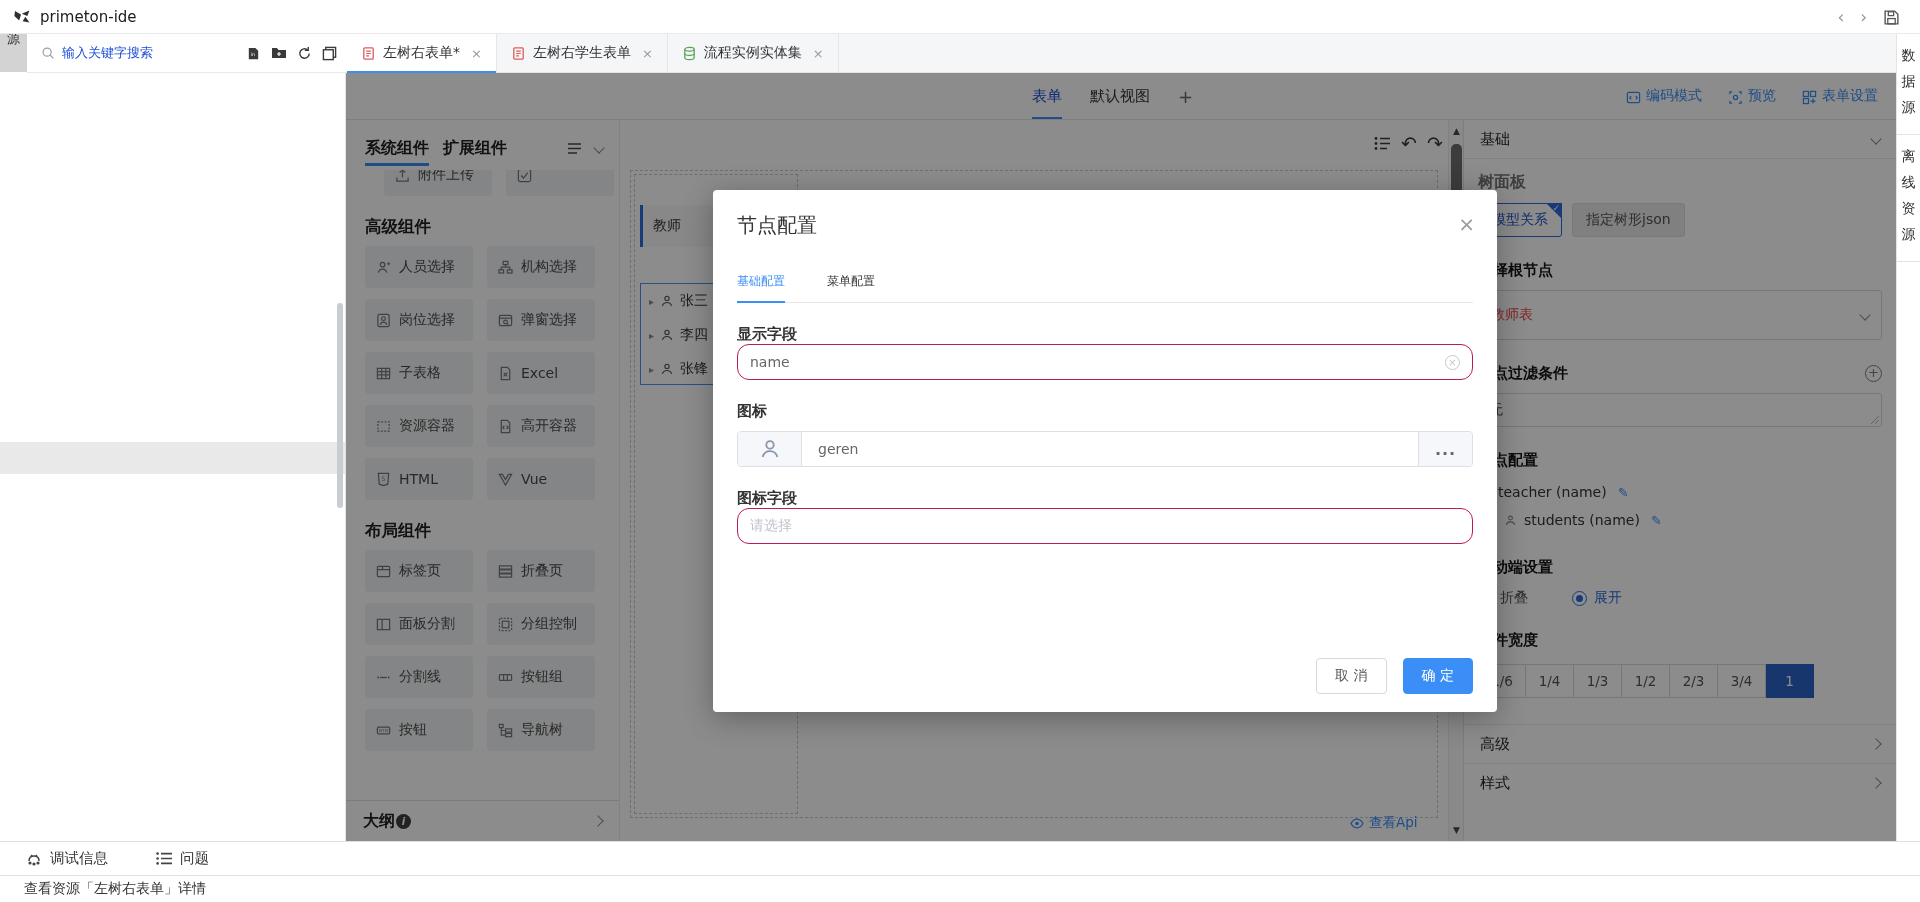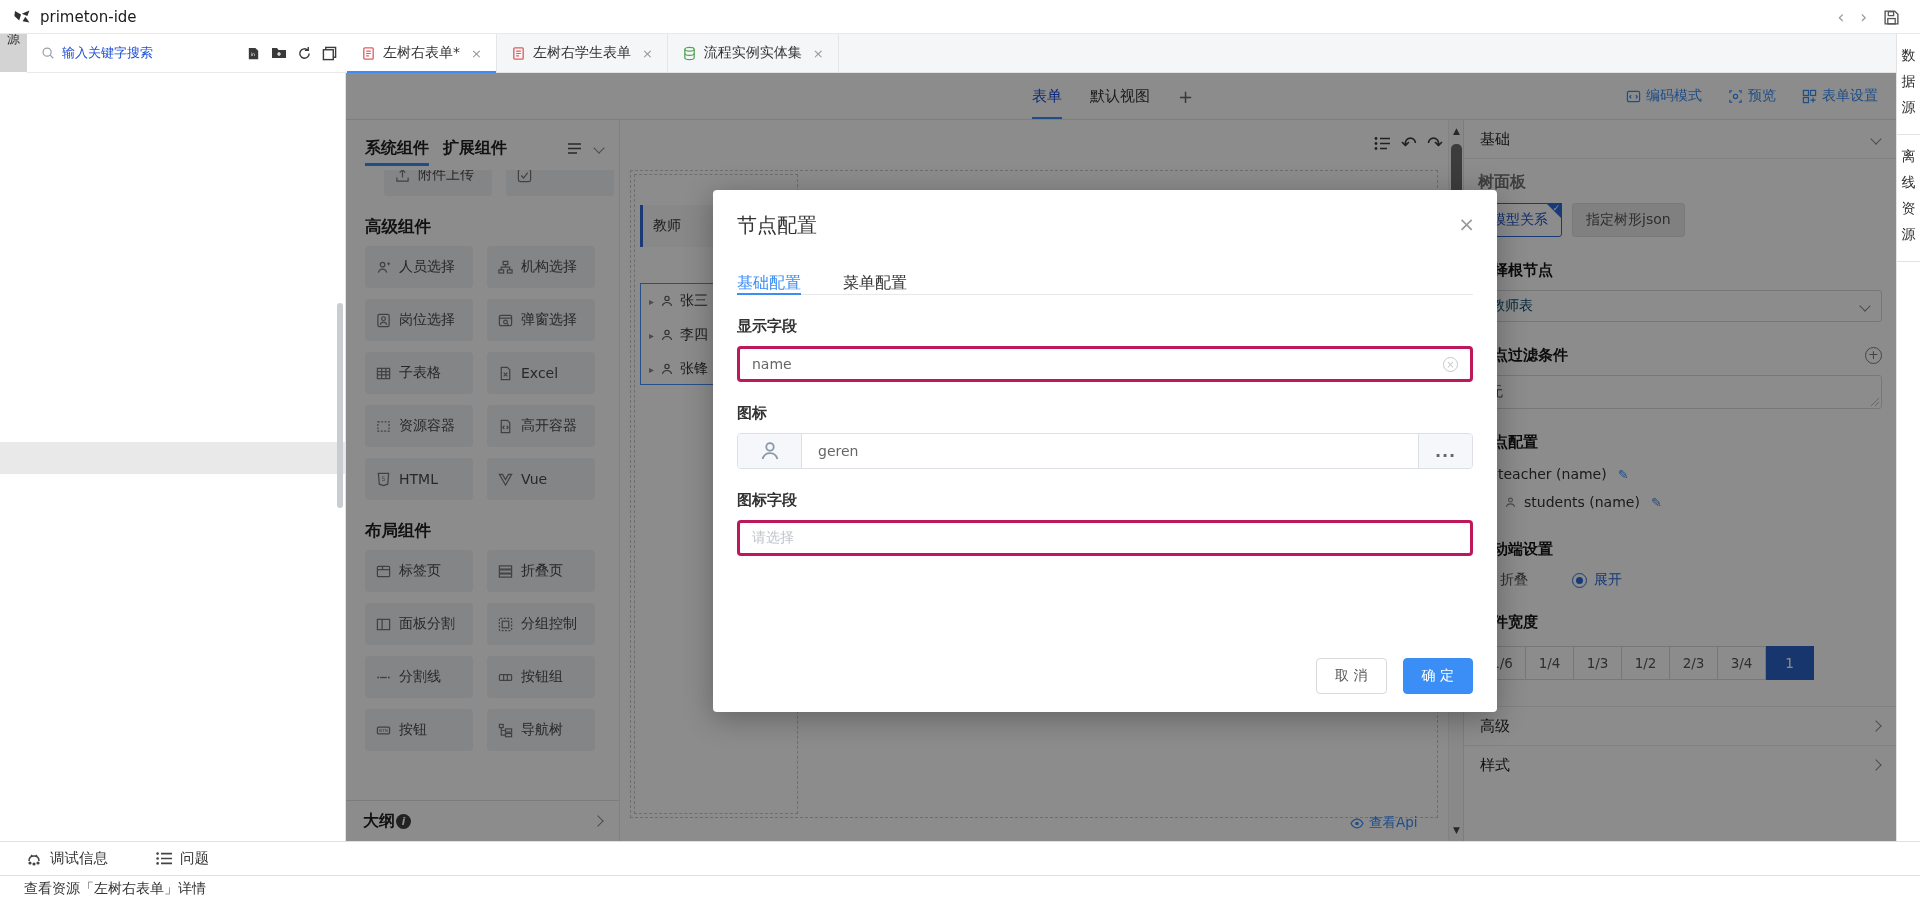--- a/index.html
+++ b/index.html
@@ -42,21 +42,21 @@
   .sb-thumb { position:absolute; right:2px; top:230px; width:6px; height:205px; background:#c9cdd1; border-radius:3px; }
 
   
   .toolbar2 { position:absolute; left:346px; top:73px; width:1550px; height:47px; background:#fff; border-bottom:1px solid #e5e5e5; }
   .dz-tabs { position:absolute; left:686px; top:0; height:46px; display:flex; align-items:center; gap:28px; font-size:15px; }
   .dz-tab.active { color:#1d4ed8; position:relative; }
   .dz-tab.active::after { content:""; position:absolute; left:0; right:0; bottom:-13px; height:2px; background:#3a8ef6; }
   .dz-tab { color:#333; }
   .dz-add { color:#666; font-size:18px; }
   .dz-actions { position:absolute; right:18px; top:0; height:46px; display:flex; align-items:center; gap:26px; color:#3a8ef6; font-size:14px; }
-  .dz-actions .act { display:flex; align-items:center; gap:5px; }
+  .dz-actions .act { display:flex; align-items:flex-end; gap:5px; }
 
   
   .palette { position:absolute; left:346px; top:120px; width:274px; height:721px; background:#fff; border-right:1px solid #ececec; }
   .pal-head { display:flex; align-items:center; height:44px; padding:0 16px 0 19px; gap:14px; margin-top:6px;}
   .pal-tab { font-size:16px; font-weight:700; color:#1f1f1f; height:44px; display:flex; align-items:center; position:relative;}
   .pal-tab.active::after { content:""; position:absolute; left:0; right:0; bottom:4px; height:3px; background:#3a8ef6; }
   .pal-head .sp { flex:1; }
   .pal-partial { height:26px; overflow:hidden; padding:0 19px; }
   .pal-partial .pgrid { margin-top:-16px; }
   .pal-sec { font-size:16.5px; font-weight:600; color:#1f1f1f; margin:20px 0 8px 19px; }
@@ -89,21 +89,21 @@
   .sec-h.bt { border-top:1px solid #ececec; border-bottom:none; }
   .p-pad { padding:0 14px; }
   .p-title { font-size:16px; font-weight:700; color:#737373; margin:13px 0 10px; }
   .mode-row { display:flex; gap:10px; }
   .mbtn { position:relative; padding:7px 13px; font-size:14px; border-radius:3px; cursor:default;}
   .mbtn.sel { border:1px solid #2e6bd8; color:#2457c5; background:#fff; }
   .mbtn.plain { background:#e9eaec; border:1px solid #dcdcdc; color:#555; }
   .corner { position:absolute; top:-1px; right:-1px; width:0; height:0; border-top:16px solid #2e6bd8; border-left:16px solid transparent; }
   .corner-ck { position:absolute; top:-1px; right:1px; color:#fff; font-size:9px; }
   .p-label { font-size:15px; font-weight:700; color:#141414; margin-top:24px; display:flex; align-items:center; justify-content:space-between;}
-  .p-select { margin-top:10px; height:32px; border:1px solid #d9d9d9; border-radius:3px; display:flex; align-items:center; justify-content:space-between; padding:0 12px; color:#0c4a6e; background:#fff;}
+  .p-select { margin-top:10px; height:50px; border:1px solid #d9d9d9; border-radius:3px; display:flex; align-items:center; justify-content:space-between; padding:0 12px; color:#ef4444; background:#fff;}
   .p-area { margin-top:10px; height:34px; border:1px solid #d9d9d9; border-radius:3px; display:flex; align-items:center; padding:0 10px; color:#555; position:relative; background:#fff;}
   .rz { position:absolute; right:2px; bottom:2px; }
   .plus-c { width:17px; height:17px; border-radius:50%; border:1.4px solid #7d7d7d; color:#7d7d7d; font-size:13px; line-height:14px; text-align:center; font-weight:400;}
   .noderow { display:flex; align-items:center; gap:7px; height:28px; color:#333; }
   .noderow .pencil { color:#3a8ef6; font-size:13px; margin-left:4px;}
   .radio-row { display:flex; gap:44px; margin-top:12px; align-items:center;}
   .radio { display:flex; align-items:center; gap:7px; color:#555; }
   .rdot { width:15px; height:15px; border-radius:50%; border:1.5px solid #b5b5b5; display:flex; align-items:center; justify-content:center; background:#fff;}
   .radio.sel { color:#2e6bd8; }
   .radio.sel .rdot { border-color:#2e6bd8; }
@@ -112,25 +112,25 @@
   .seg { width:48px; height:34px; border:1px solid #d9d9d9; border-left:none; display:flex; align-items:center; justify-content:center; color:#555; font-size:13.5px; background:#fff;}
   .seg:first-child { border-left:1px solid #d9d9d9; border-radius:2px 0 0 2px;}
   .seg.sel { background:#2b63c6; border-color:#2b63c6; color:#fff; }
 
   
   .overlay { position:absolute; left:346px; top:73px; width:1550px; height:768px; background:rgba(0,0,0,0.45); z-index:50; }
   .modal { position:absolute; left:713px; top:190px; width:784px; height:522px; background:#fff; border-radius:4px; box-shadow:0 6px 30px rgba(0,0,0,.3); z-index:100; padding:0 24px; }
   .m-title { font-size:20px; color:#333; padding-top:22px; }
   .m-close { position:absolute; right:22px; top:24px; color:#999; font-size:20px; line-height:1; cursor:default;}
   .m-tabs { display:flex; gap:42px; margin-top:34px; border-bottom:1px solid #e8e8e8; }
-  .m-tab { font-size:16px; color:#333; position:relative; cursor:default;}
+  .m-tab { font-size:12px; color:#333; padding-bottom:12px; position:relative; cursor:default;}
   .m-tab.active { color:#3a8ef6; }
   .m-tab.active::after { content:""; position:absolute; left:0; right:0; bottom:-1px; height:2px; background:#3a8ef6; }
   .f-label { font-size:15px; font-weight:700; color:#333; margin-top:22px; }
-  .f-input { margin-top:10px; height:36px; border:3px solid #be185d; border-radius:4px; display:flex; align-items:center; padding:0 12px; font-size:14px; color:#666; justify-content:space-between;}
+  .f-input { height:36px; border:1px solid #be185d; border-radius:12px; display:flex; align-items:center; padding:0 12px; font-size:14px; color:#666; justify-content:space-between;}
   .f-input .ph { color:#c0c4cc; }
   .clear-ic { width:15px; height:15px; border:1px solid #c8c8c8; color:#c8c8c8; border-radius:50%; font-size:10px; line-height:13px; text-align:center; }
   .icon-field { margin-top:10px; height:36px; border:1px solid #dcdfe6; border-radius:4px; display:flex; align-items:stretch; overflow:hidden;}
   .icon-field .ibox { width:64px; background:#f5f7fa; border-right:1px solid #dcdfe6; display:flex; align-items:center; justify-content:center; color:#8a97a8; }
   .icon-field .ival { flex:1; display:flex; align-items:center; padding-left:16px; color:#666; font-size:14px; }
   .icon-field .more { width:54px; background:#f5f7fa; border-left:1px solid #dcdfe6; display:flex; align-items:center; justify-content:center; color:#666; letter-spacing:1px; font-weight:700;}
   .m-foot { position:absolute; right:24px; bottom:18px; display:flex; gap:16px; }
   .btn { height:36px; padding:0 18px; border-radius:4px; font-size:14px; display:flex; align-items:center; cursor:default;}
   .btn.ghost { border:1px solid #d9d9d9; background:#fff; color:#555; }
   .btn.primary { background:#3a8ef6; color:#fff; border:1px solid #3a8ef6;}

